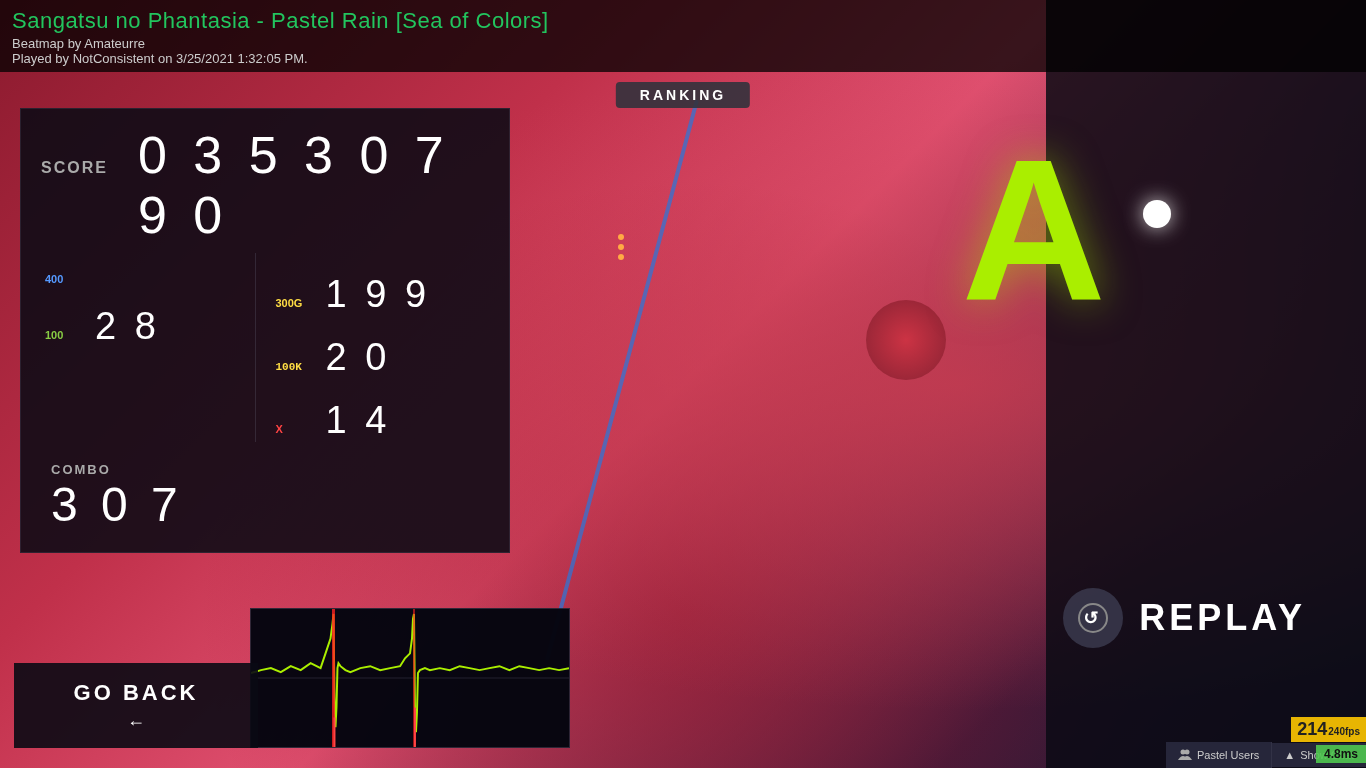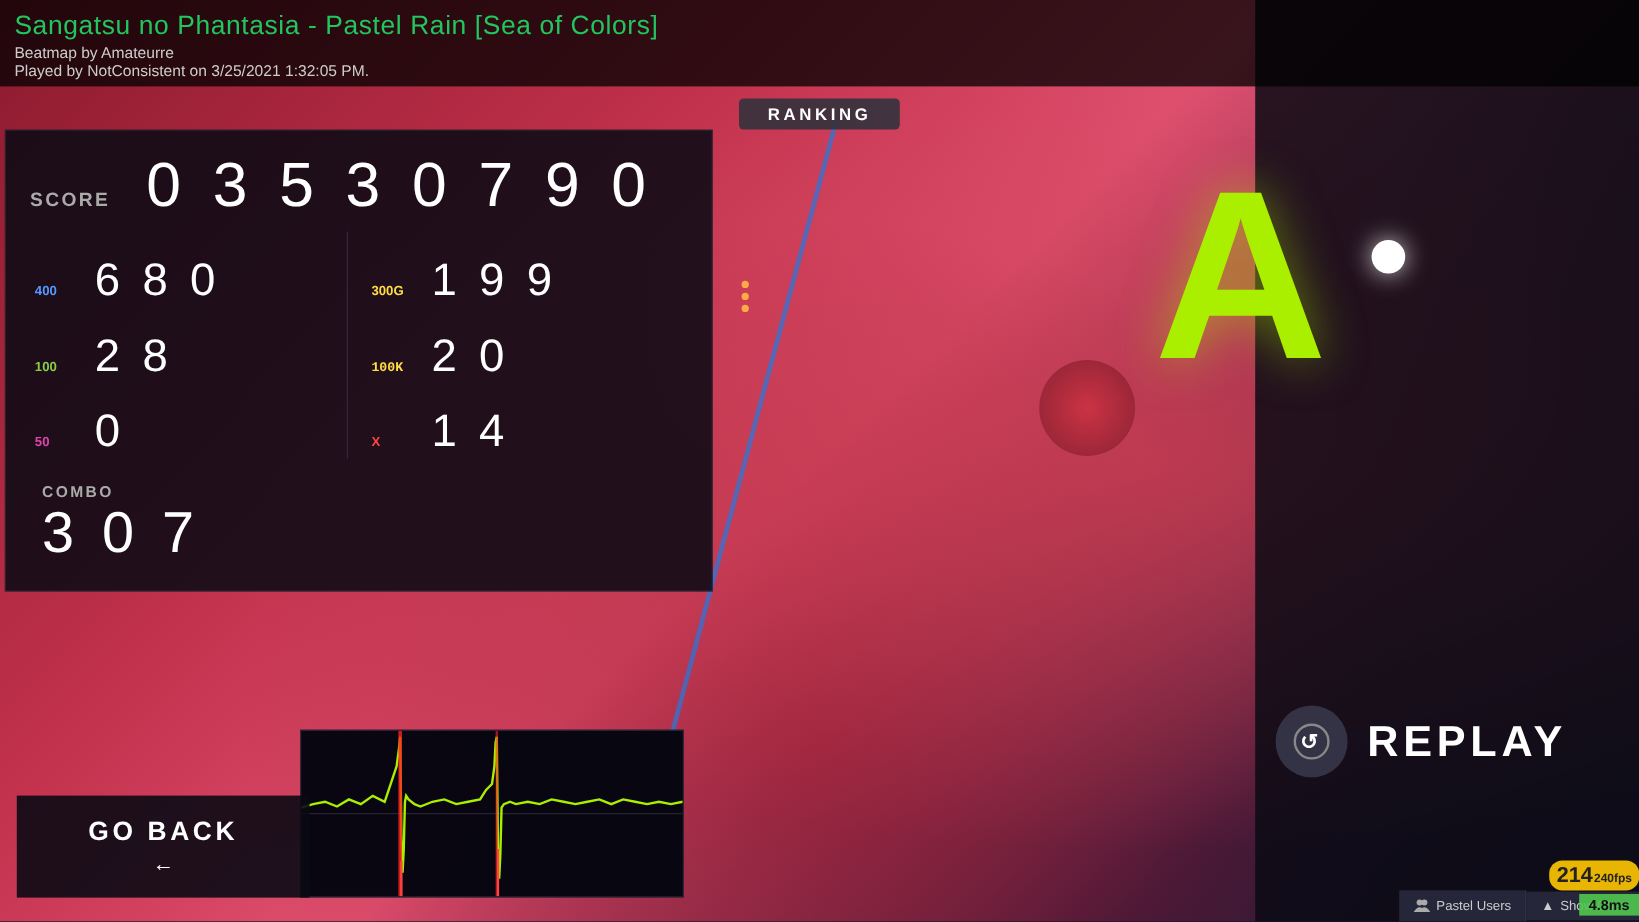--- a/index.html
+++ b/index.html
@@ -77,22 +77,22 @@
       letter-spacing: 3px;
       padding: 5px 24px;
       border-radius: 4px;
       z-index: 20;
     }
 
     
     #score-panel {
       position: absolute;
       top: 108px;
-      left: 4px;
-      width: 590px;
+      left: 20px;
+      width: 490px;
       background: rgba(10, 10, 20, 0.88);
       border: 1px solid rgba(80,80,100,0.3);
       z-index: 10;
       padding: 16px 20px 20px;
     }
 
     .score-row {
       display: flex;
       align-items: baseline;
       margin-bottom: 4px;
@@ -327,21 +327,20 @@
       bottom: 26px;
       right: 0;
       background: rgba(255,200,0,0.9);
       color: #222;
       font-size: 13px;
       font-weight: bold;
       padding: 2px 6px;
       z-index: 25;
       display: flex;
       align-items: baseline;
-      border-radius: 11px;
     }
 
     #fps-value {
       font-size: 18px;
       font-weight: bold;
     }
 
     #fps-max {
       font-size: 10px;
       margin-left: 1px;
@@ -427,29 +426,24 @@
 <div id="score-panel">
   <div class="score-row">
     <span id="score-label">SCORE</span>
     <span id="score-value">0 3 5 3 0 7 9 0</span>
   </div>
 
   <div class="hits-section">
     <div class="hits-left">
       <div class="hit-group">
         <span class="hit-label label-300">400</span>
-        <span class="hit-value">6 8 0</span>
       </div>
       <div class="hit-group">
         <span class="hit-label label-100">100</span>
         <span class="hit-value">2 8</span>
-      </div>
-      <div class="hit-group">
-        <span class="hit-label label-50">50</span>
-        <span class="hit-value">0</span>
       </div>
     </div>
     <div class="hits-right">
       <div class="hit-group">
         <span class="hit-label label-300g">300G</span>
         <span class="hit-value">1 9 9</span>
       </div>
       <div class="hit-group">
         <span class="hit-label label-100k">100K</span>
         <span class="hit-value">2 0</span>

